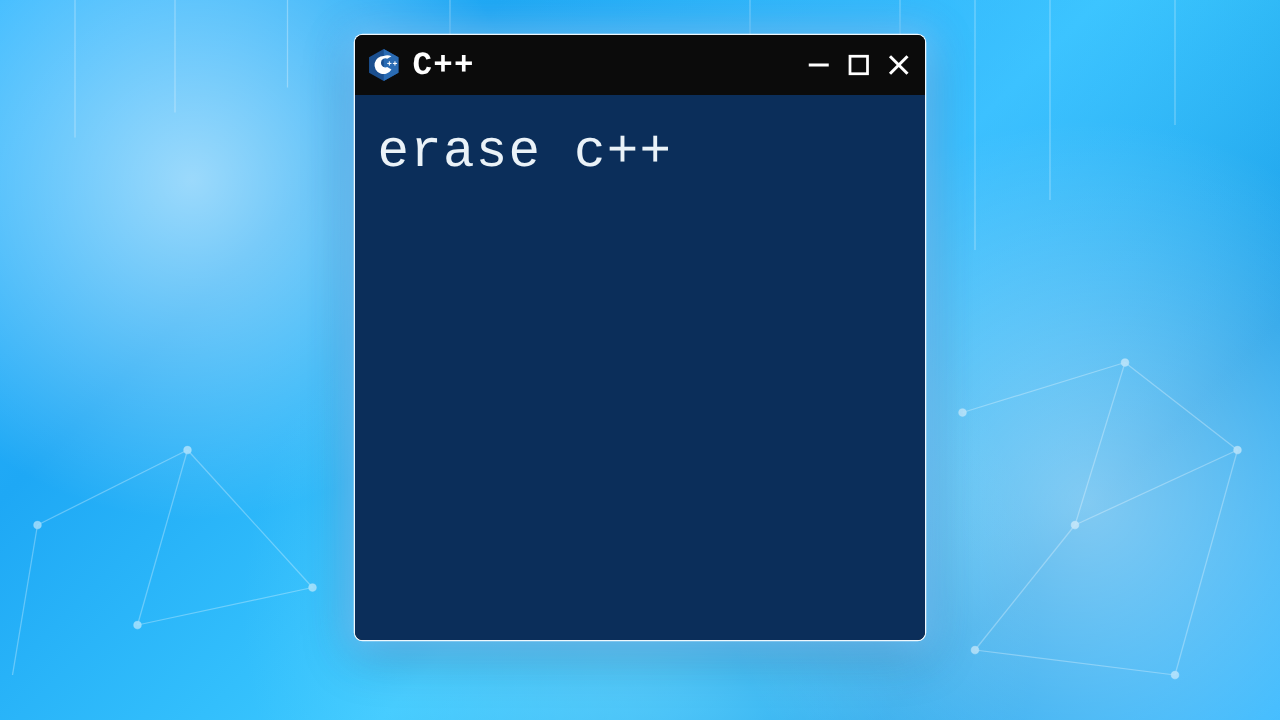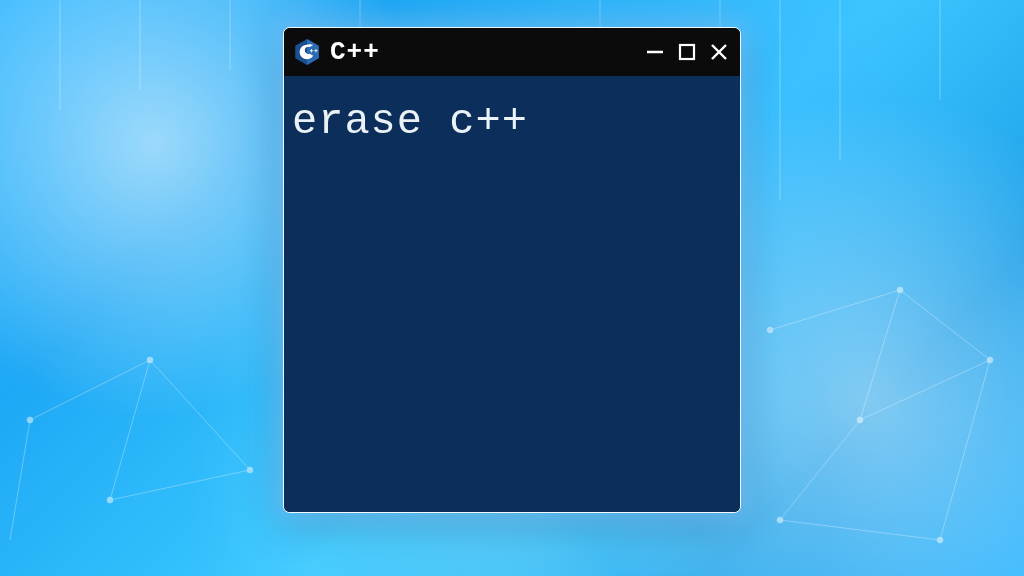--- a/index.html
+++ b/index.html
@@ -81,21 +81,21 @@
       display: flex;
       align-items: center;
       justify-content: center;
       cursor: pointer;
     }
 
     .content {
       background: #0b2e5a;
       width: 100%;
       height: calc(100% - 48px);
-      padding: 22px 8px;
+      padding: 22px 18px;
     }
 
     .code-line {
       color: #eaf2f8;
       font-family: Consolas, "Courier New", monospace;
       font-size: 42px;
       letter-spacing: 1px;
       white-space: pre;
     }
   </style>

